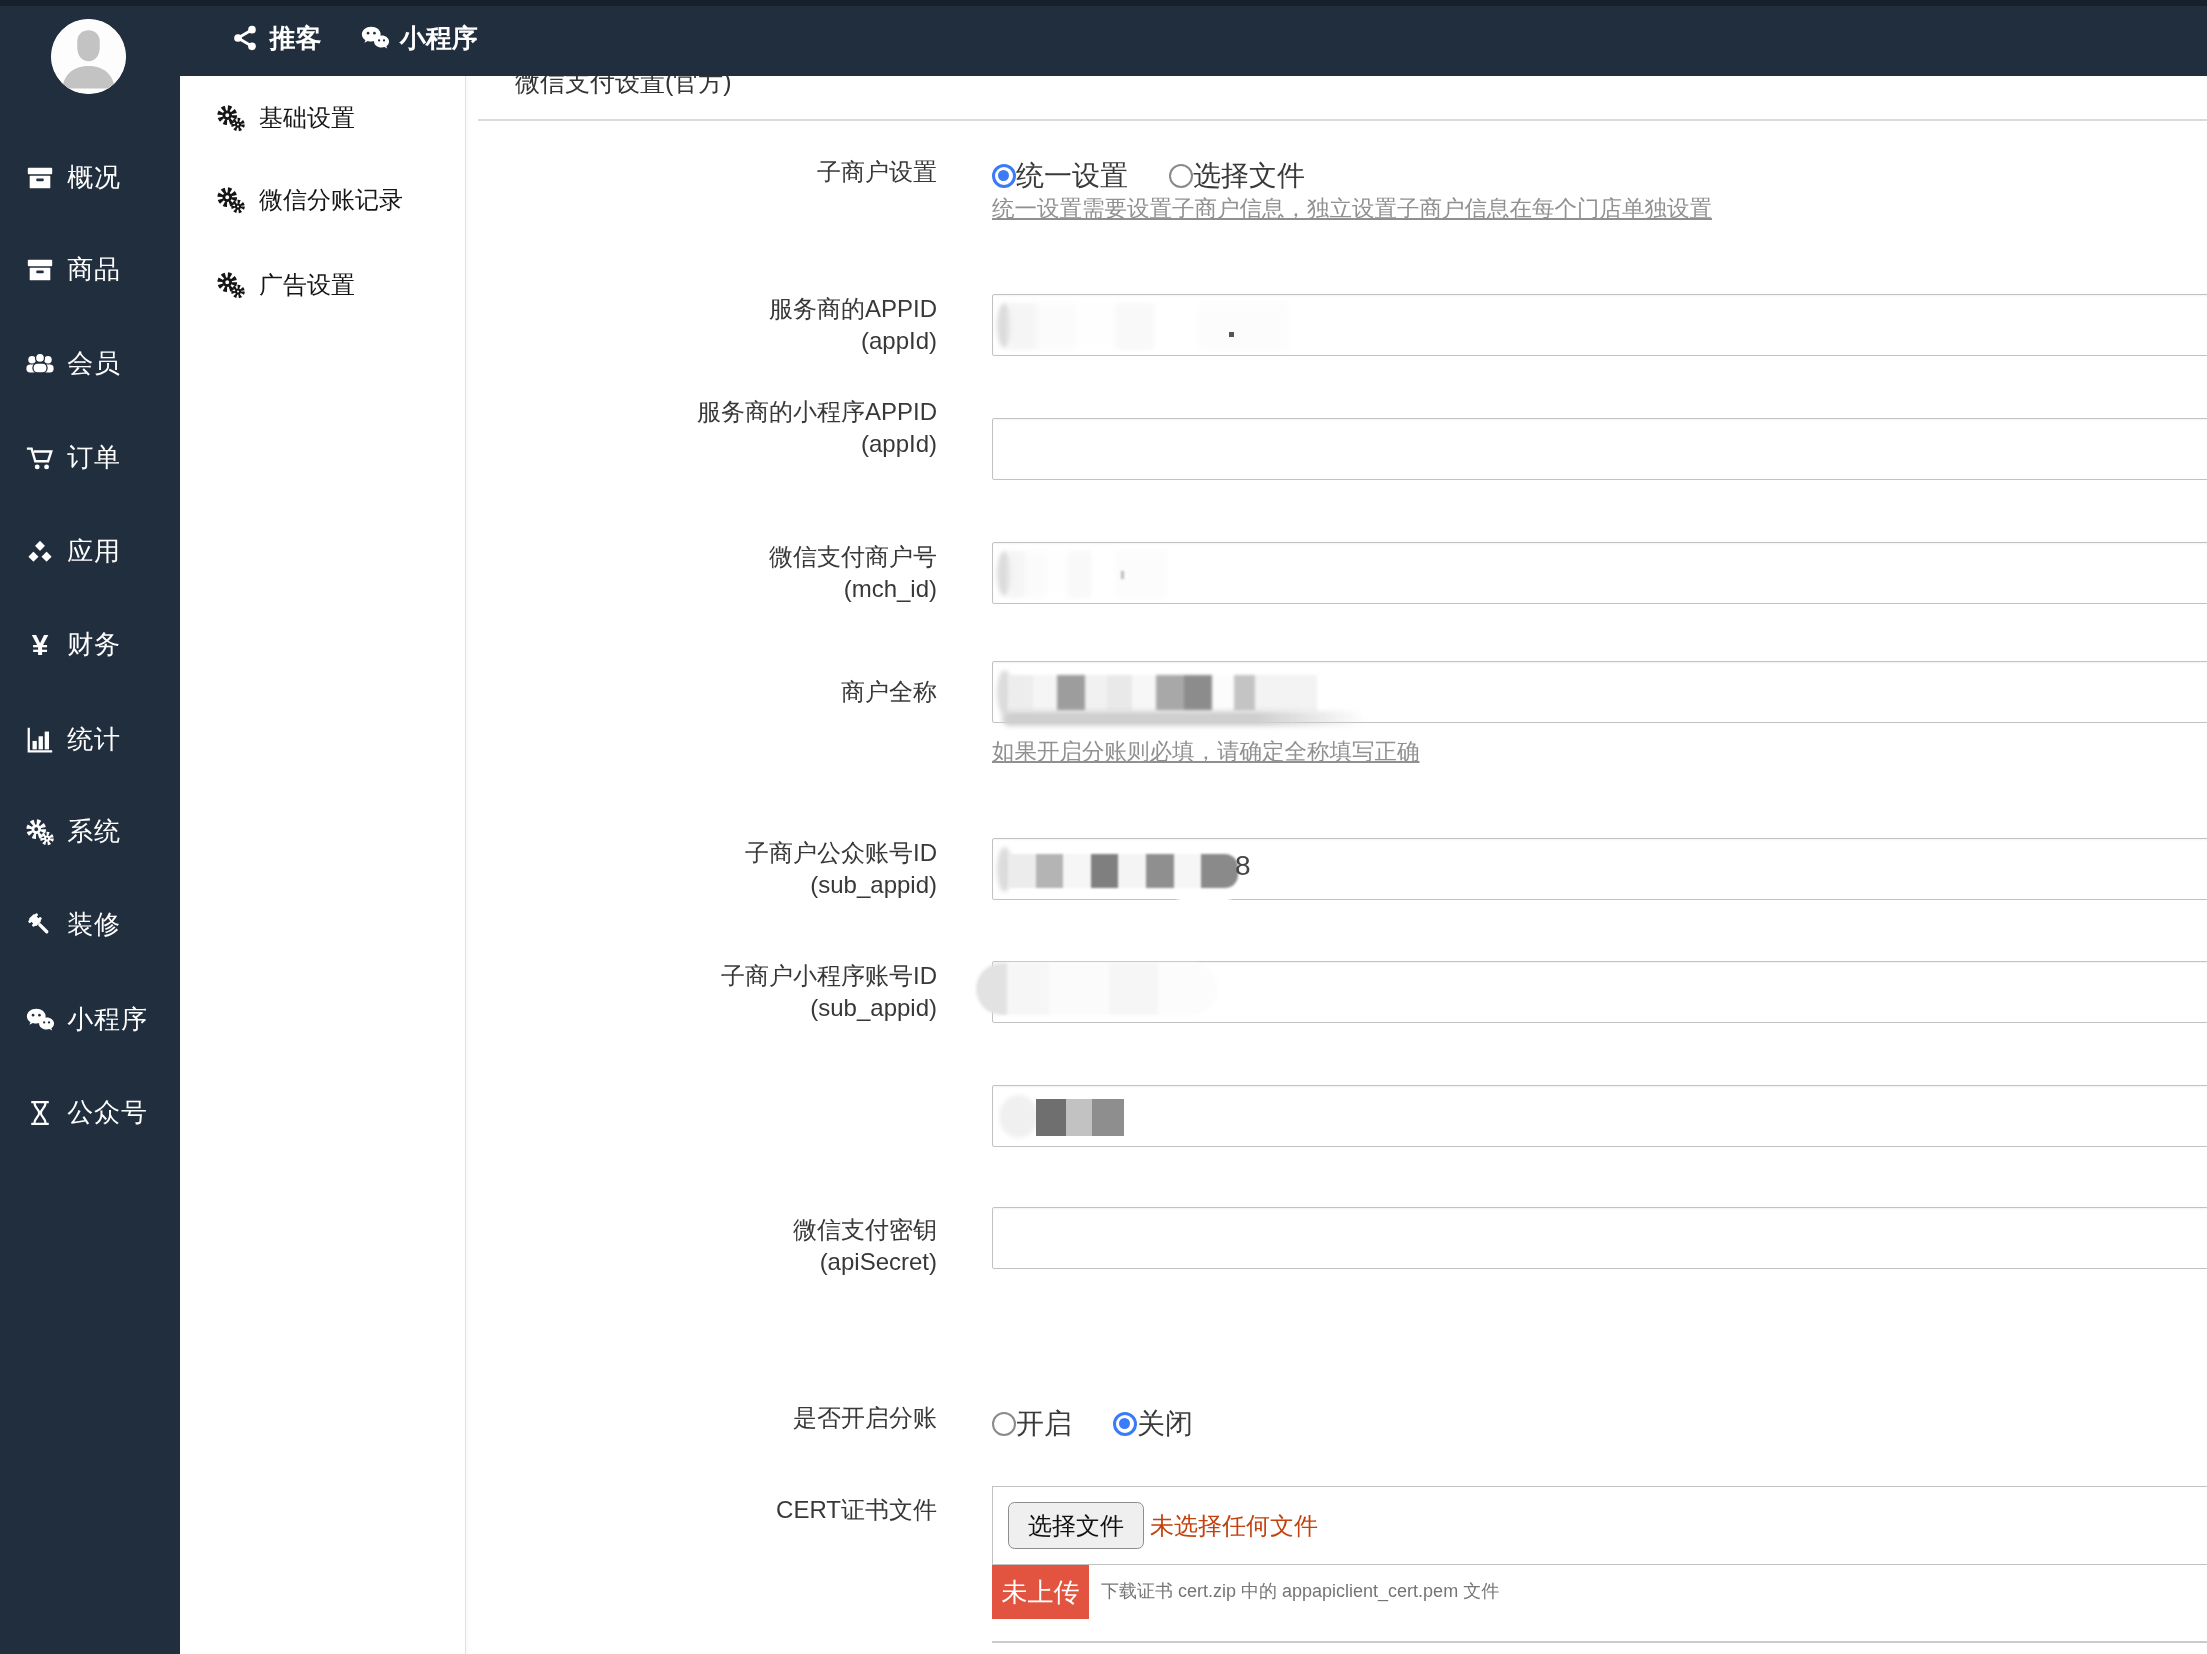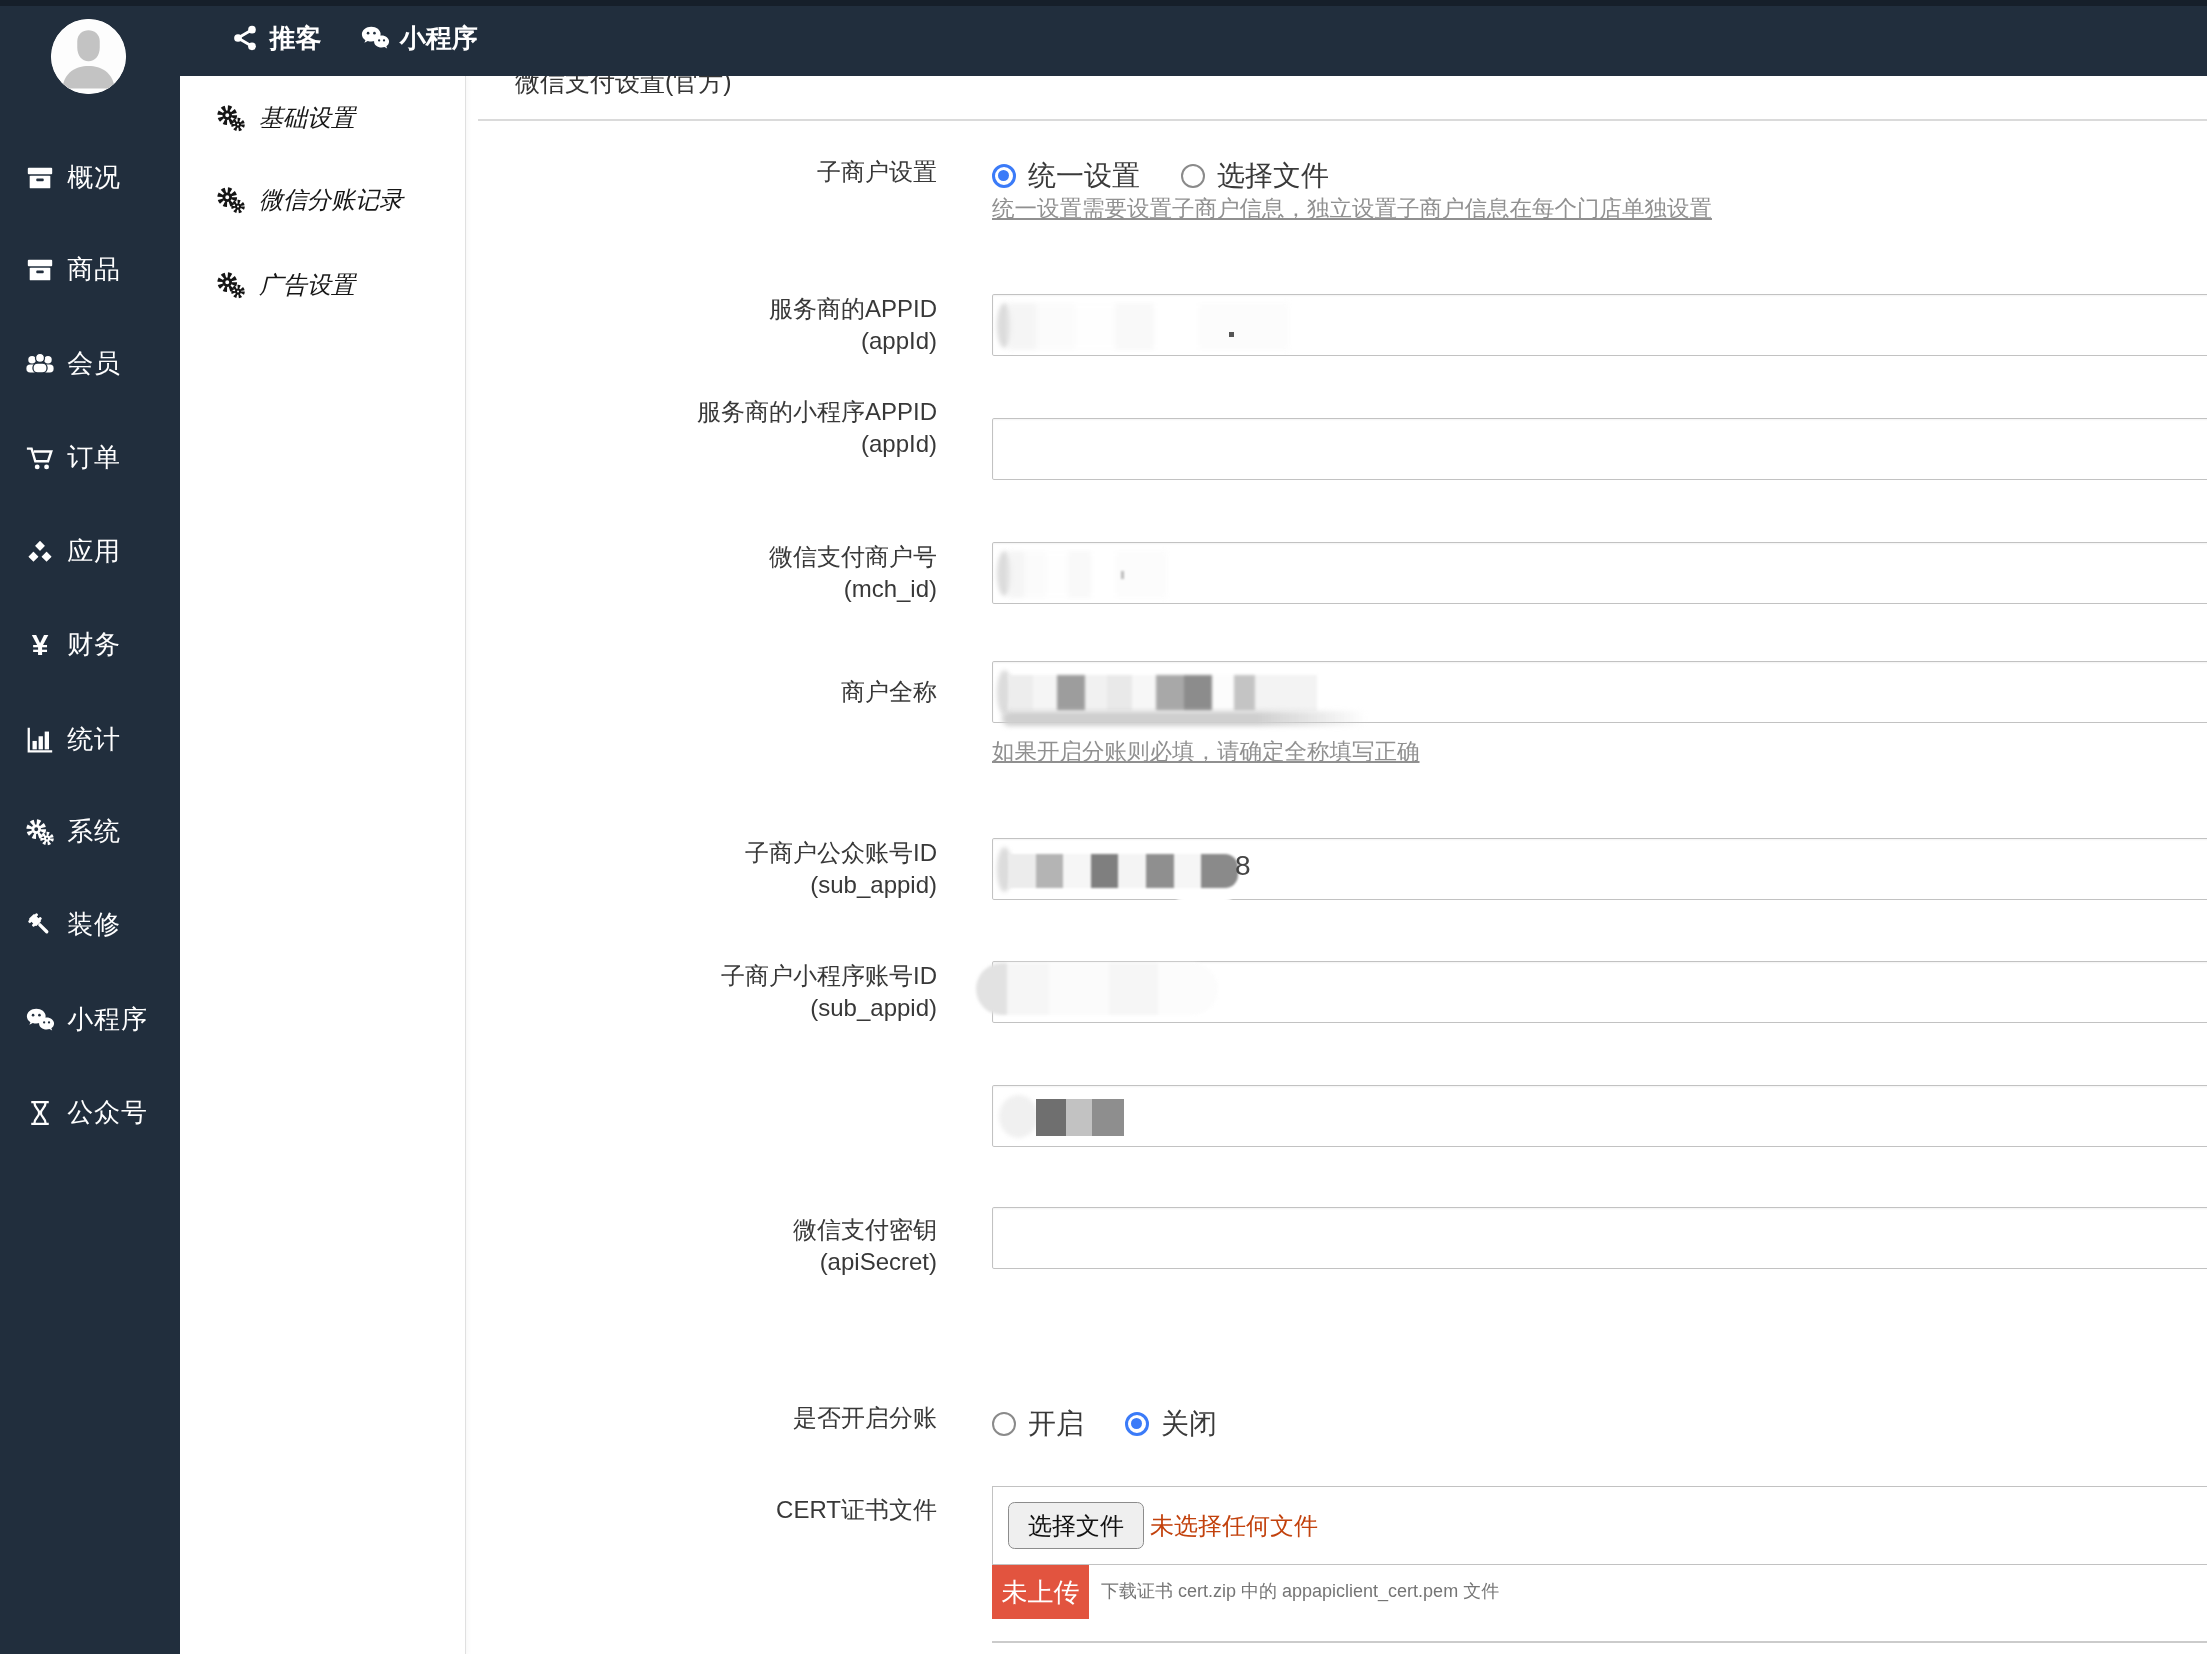--- a/index.html
+++ b/index.html
@@ -15,40 +15,40 @@
   .side-item .ic{width:32px;height:32px;display:flex;align-items:center;justify-content:center;margin-right:11.2px;color:#fff;flex:0 0 32px;}
   .side-item .lbl{font-size:26px;letter-spacing:0.9px;white-space:nowrap;}
   .yen{font-size:30px;font-weight:bold;line-height:1;}
 
   
   .header{position:absolute;left:180px;top:0;width:2027px;height:76px;background:#212e3d;z-index:10;display:flex;align-items:center;padding-left:50px;box-sizing:border-box;}
   .top-item{display:flex;align-items:center;color:#fff;font-size:26px;font-weight:bold;margin-right:39px;cursor:pointer;}
   .top-item .ic{width:30px;height:30px;margin-right:9.4px;display:flex;align-items:center;justify-content:center;}
 
   
-  .submenu{position:absolute;left:180px;top:76px;width:286px;height:1579px;background:#fff;border-right:0.9px solid #e0e0e0;box-shadow:1.9px 0 5.6px rgba(0,0,0,.04);z-index:5;box-sizing:border-box;font-style:italic;}
+  .submenu{position:absolute;left:180px;top:76px;width:286px;height:1579px;background:#fff;border-right:0.9px solid #e0e0e0;box-shadow:1.9px 0 5.6px rgba(0,0,0,.04);z-index:5;box-sizing:border-box;}
   .sub-item{position:absolute;left:0;width:100%;height:45px;display:flex;align-items:center;padding-left:36px;box-sizing:border-box;color:#161616;cursor:pointer;}
   .sub-item .ic{width:30px;height:30px;margin-right:13px;color:#151515;display:flex;align-items:center;justify-content:center;}
   .sub-item .lbl{font-size:24px;white-space:nowrap;}
 
   
   .main{position:absolute;left:466px;top:0;width:1742px;height:1637px;z-index:1;background:#fff;}
   .page-title{position:absolute;left:49px;top:66px;font-size:25px;color:#333;white-space:nowrap;}
   .title-divider{position:absolute;left:12px;top:119px;width:1730px;height:1.9px;background:#dadada;}
 
   .flabel{position:absolute;left:40px;width:431px;text-align:right;font-size:24px;color:#383838;line-height:32px;}
   .finput{position:absolute;left:526px;width:1221px;height:62px;background:#fff;border:0.9px solid #c2c2c2;border-radius:1.9px;box-sizing:border-box;box-shadow:inset 0 0.9px 1.9px rgba(0,0,0,.05);}
   .fhelp{position:absolute;left:526px;font-size:22.5px;color:#909090;white-space:nowrap;text-decoration:underline;}
 
   .radio-row{position:absolute;left:526px;display:flex;align-items:center;font-size:28px;color:#3a3a3a;}
   .radio{width:24px;height:24px;border-radius:50%;box-sizing:border-box;display:inline-block;background:#fff;flex:0 0 24px;}
   .radio.off{border:2.8px solid #8a8a8a;}
   .radio.on{border:3.7px solid #3b7bf8;position:relative;}
   .radio.on::after{content:"";position:absolute;left:2.8px;top:2.8px;width:11.2px;height:11.2px;border-radius:50%;background:#3b7bf8;}
-  .rlbl{margin-left:12px;margin-right:41px;white-space:nowrap;}
+  .rlbl{margin-left:0;margin-right:41px;white-space:nowrap;}
 
   
   .cap{position:absolute;left:3.7px;top:7.5px;width:15px;height:45px;border-radius:50%;background:#dcdcdc;filter:blur(1.9px);}
   .faint2{position:absolute;left:15px;top:7.5px;width:281px;height:47px;filter:blur(2.8px);opacity:.75;
     background:linear-gradient(90deg,#f2f2f2 0 10%,#fafafa 10% 24%,#fefefe 24% 38%,#f7f7f7 38% 52%,#ffffff 52% 68%,#fbfbfb 68% 100%);}
   .dot{position:absolute;left:236px;top:37px;width:4.7px;height:4.7px;background:#555;}
   .mark{position:absolute;left:128px;top:28px;width:2.8px;height:8.4px;background:#bbb;filter:blur(0.9px);}
   .stripes5{position:absolute;left:15px;top:13px;width:309px;height:36px;filter:blur(1.4px);
     background:linear-gradient(90deg,#ededed 0 8%,#f5f5f5 8% 16%,#9d9d9d 16% 25%,#f1f1f1 25% 32%,#e9e9e9 32% 40%,#f7f7f7 40% 48%,#a8a8a8 48% 57%,#8c8c8c 57% 66%,#fcfcfc 66% 73%,#c4c4c4 73% 80%,#f3f3f3 80% 100%);}
   .streak{position:absolute;left:9.4px;top:49px;width:365px;height:15px;border-radius:7.5px;filter:blur(2.8px);

